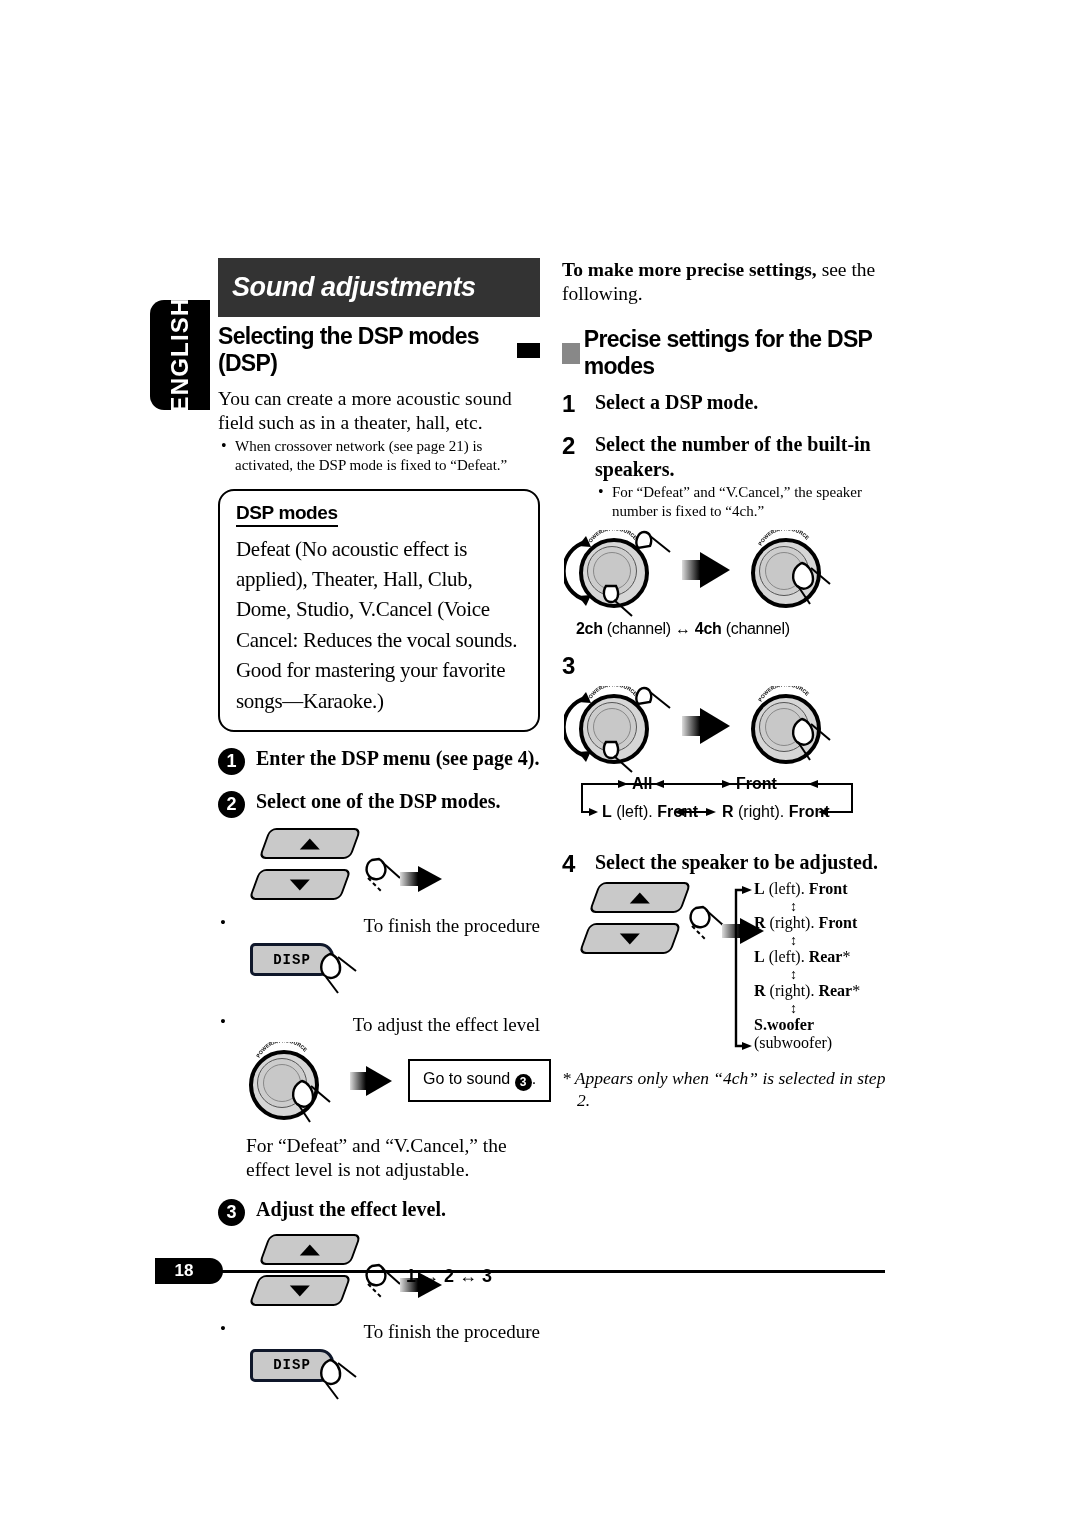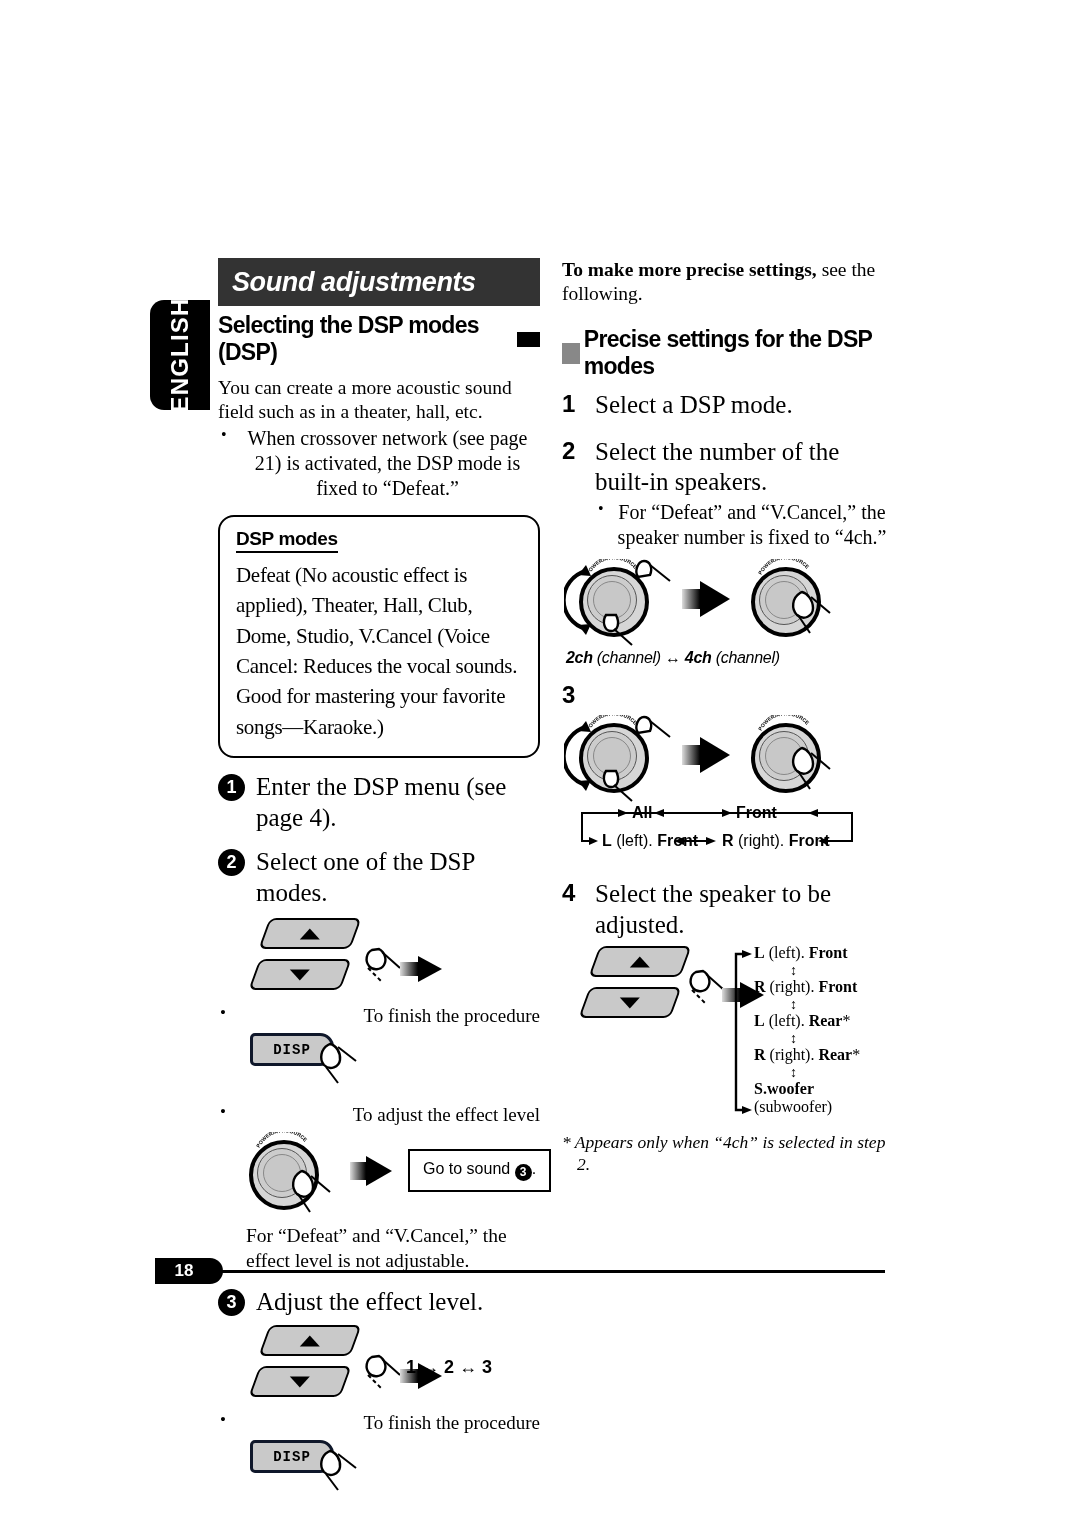--- a/index.html
+++ b/index.html
@@ -17,40 +17,40 @@
     color:#fff;font-family:"Liberation Sans",sans-serif;font-weight:bold;
     font-size:24px;letter-spacing:1.2px;white-space:nowrap;
   }
 
   
   .col-left{position:absolute;left:218px;top:258px;width:322px;}
   .col-right{position:absolute;left:562px;top:258px;width:330px;}
 
   
   #title-banner{
-    background:#333;height:48px;display:flex;align-items:center;
+    background:#333;height:59px;display:flex;align-items:center;
     padding-left:14px;box-sizing:border-box;margin-bottom:6px;
   }
   #title-banner span{
     color:#fff;font-family:"Liberation Sans",sans-serif;font-weight:bold;
     font-style:italic;font-size:27px;letter-spacing:-0.4px;
   }
 
   
   .section-head{
     font-family:"Liberation Sans",sans-serif;font-weight:bold;font-size:23px;
     letter-spacing:-0.7px;display:flex;align-items:center;gap:8px;
     margin:4px 0 10px 0;
   }
   .blk-square{display:inline-block;width:26px;height:15px;background:#000;}
 
   
   p.body{font-size:19.5px;line-height:1.24;margin:0 0 2px 0;}
   ul.bul{list-style:none;margin:0;padding:0;}
-  ul.bul li{font-size:20px;line-height:1.24;padding-left:17px;position:relative;text-align:center;}
+  ul.bul li{font-size:15px;line-height:1.24;padding-left:17px;position:relative;}
   ul.bul li:before{content:"\2022";position:absolute;left:3px;top:-1px;font-size:16px;}
 
   
   #dsp-modes-box{
     border:2px solid #000;border-radius:16px;padding:11px 14px 14px 16px;
     margin-top:14px;box-sizing:border-box;
   }
   #dsp-modes-box .bt{
     font-family:"Liberation Sans",sans-serif;font-weight:bold;font-size:19px;
     border-bottom:2px solid #000;display:inline-block;padding-bottom:1px;margin-bottom:7px;
@@ -65,21 +65,21 @@
   .step{display:flex;align-items:flex-start;gap:11px;margin-top:14px;}
   .num-circle{
     flex:0 0 auto;width:27px;height:27px;border-radius:50%;background:#000;color:#fff;
     font-family:"Liberation Sans",sans-serif;font-weight:bold;font-size:18px;
     display:flex;align-items:center;justify-content:center;margin-top:2px;
   }
   .num-plain{
     flex:0 0 auto;width:22px;font-family:"Liberation Sans",sans-serif;font-weight:bold;
     font-size:24px;line-height:1;margin-top:2px;
   }
-  .step-txt{font-size:25px;font-weight:normal;line-height:1.22;}
+  .step-txt{font-size:20px;font-weight:bold;line-height:1.22;}
   .inl-circ{
     display:inline-flex;width:17px;height:17px;border-radius:50%;background:#000;color:#fff;
     font-family:"Liberation Sans",sans-serif;font-weight:bold;font-size:12px;
     align-items:center;justify-content:center;vertical-align:-2px;
   }
 
   .sub-bullet{font-size:19px;font-weight:normal;margin:13px 0 6px 0;padding-left:16px;position:relative;text-align:right;}
   .sub-bullet:before{content:"\2022";position:absolute;left:2px;top:-2px;font-size:17px;}
 
   
@@ -421,21 +421,21 @@
         <svg viewBox="0 0 52 52">
             <g fill="none" stroke="#000" stroke-width="2.4">
           <path d="M20 8 C12 13 11 24 17 30 C24 36 33 31 33 23 C33 15 27 8 22 7 Z" fill="#fff"></path>
           <path d="M31 12 L50 28" stroke-width="2"></path>
           <path d="M18 30 L30 48" stroke-width="2"></path>
         </g>
           </svg>
       </div>
     </div>
 
-    <div class="flow-line" style="margin-left:4px;font-style:italic;">
+    <div class="flow-line" style="margin-left:14px;">
       <b>2ch</b><span> (channel)</span>
       <span>↔</span>
       <b>4ch</b><span> (channel)</span>
     </div>
 
     <div class="step" style="margin-top:14px;">
       <div class="num-plain">3</div>
     </div>
 
     <div style="position:relative;height:92px;margin-left:14px;margin-top:4px;">

